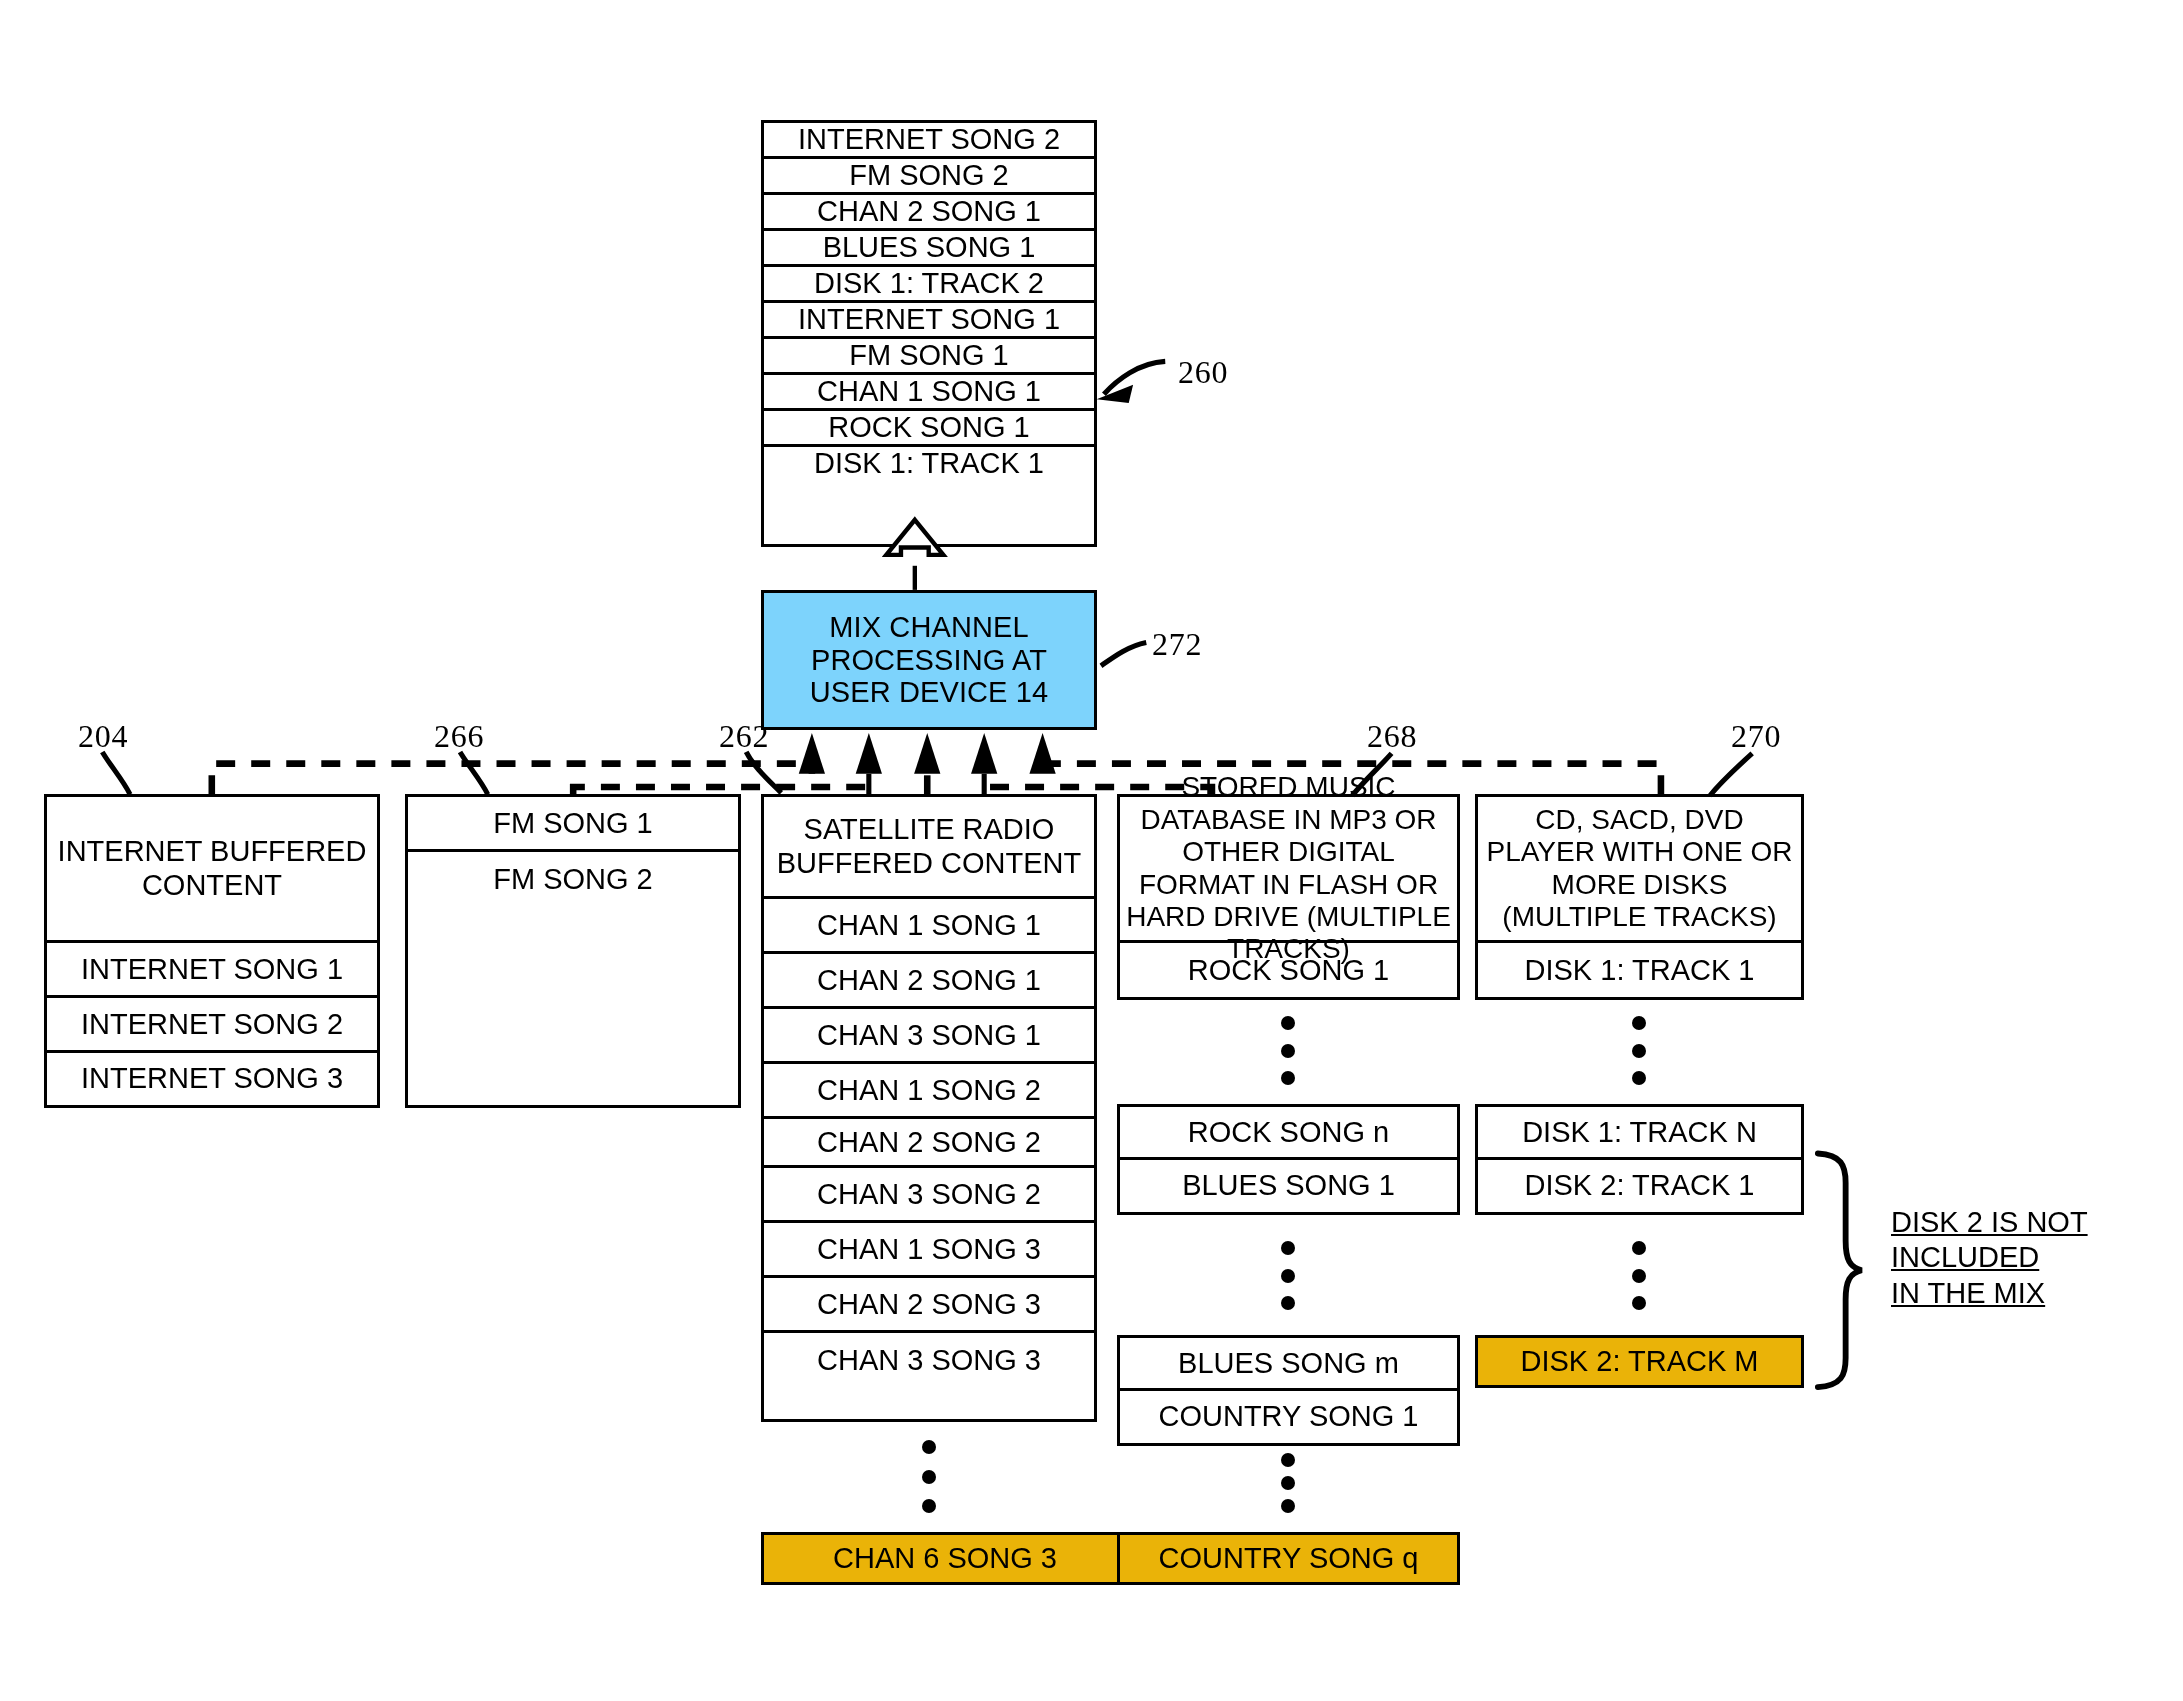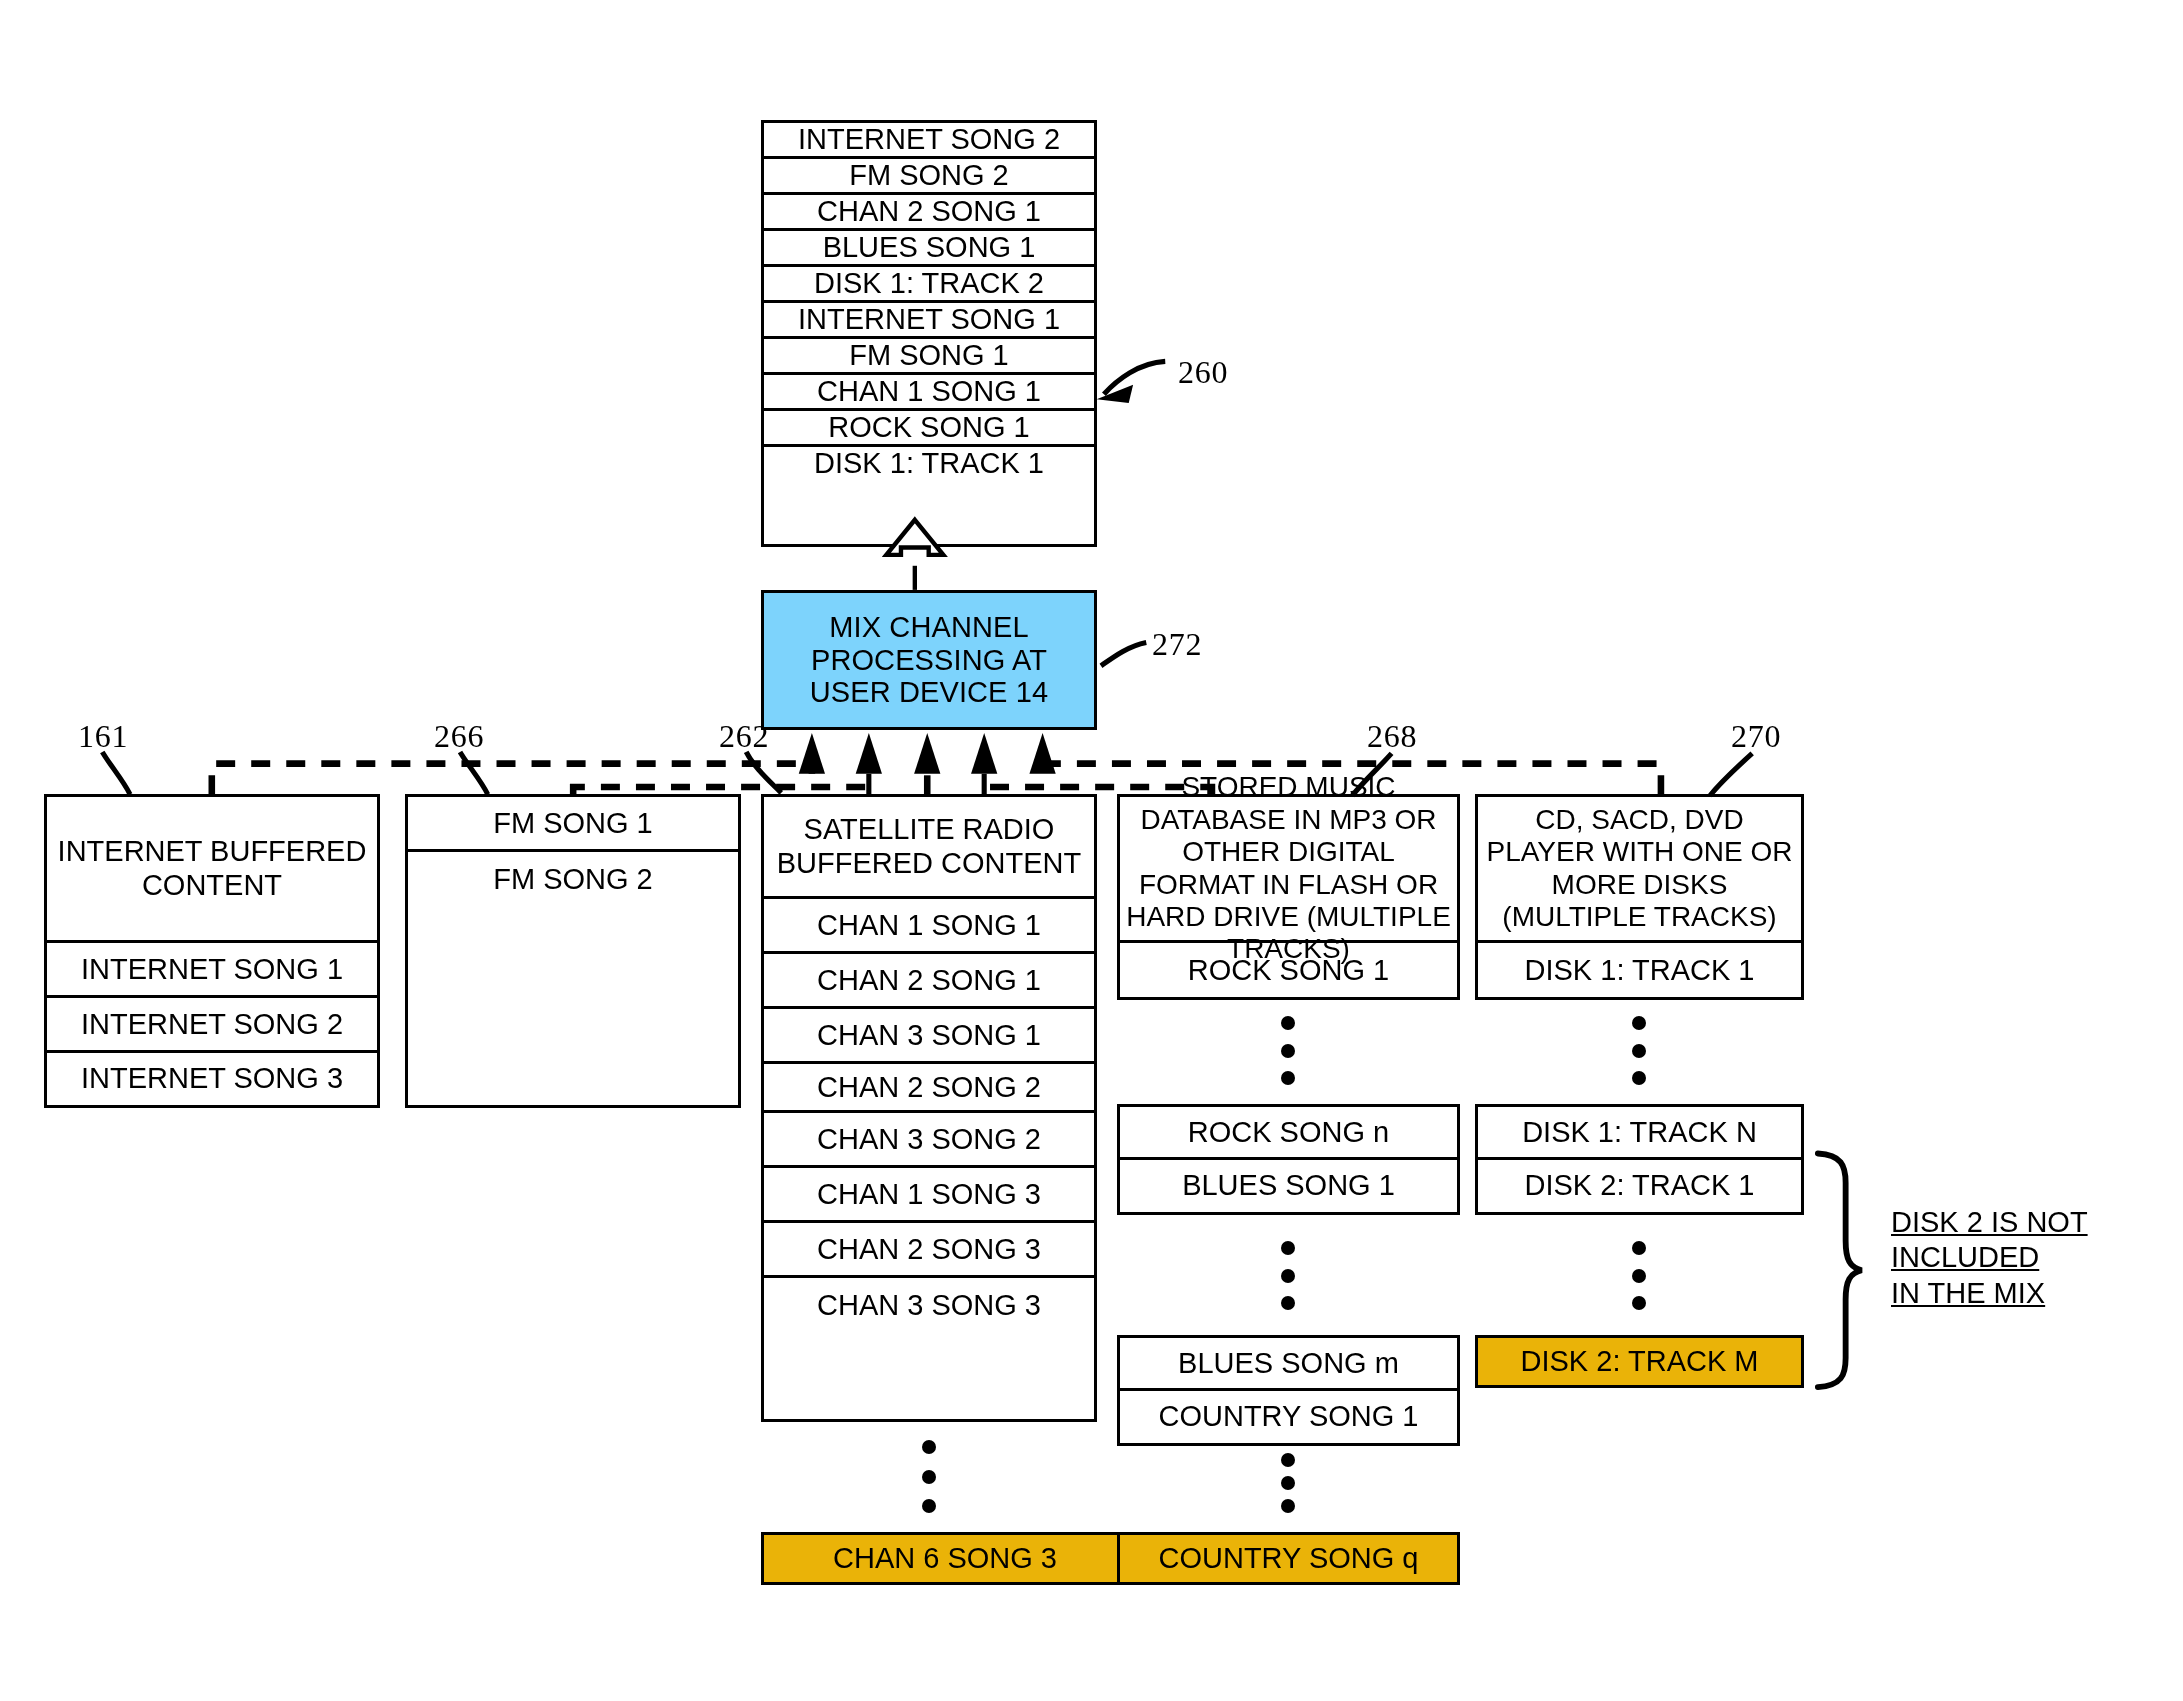--- a/index.html
+++ b/index.html
@@ -117,33 +117,34 @@
     <span>MIX CHANNEL PROCESSING AT USER DEVICE 14</span>
   </div>
   <div class="ref" style="left:1152px;top:626px;">272</div>
 
   <div class="stack" style="left:44px;top:794px;width:336px;height:314px;">
     <div class="hdr" style="height:146px;">INTERNET BUFFERED CONTENT</div>
     <div class="row" style="height:55px;">INTERNET SONG 1</div>
     <div class="row" style="height:55px;">INTERNET SONG 2</div>
     <div class="row" style="height:50px;">INTERNET SONG 3</div>
   </div>
-  <div class="ref" style="left:78px;top:718px;">161</div>
+  <div class="ref" style="left:78px;top:718px;">204</div>
 
   <div class="stack" style="left:405px;top:794px;width:336px;height:314px;">
     <div class="row" style="height:55px;">FM SONG 1</div>
     <div class="row" style="height:55px;">FM SONG 2</div>
   </div>
   <div class="ref" style="left:434px;top:718px;">266</div>
 
   <div class="stack" style="left:761px;top:794px;width:336px;height:628px;">
     <div class="hdr" style="height:102px;">SATELLITE RADIO BUFFERED CONTENT</div>
     <div class="row" style="height:55px;">CHAN 1 SONG 1</div>
     <div class="row" style="height:55px;">CHAN 2 SONG 1</div>
     <div class="row" style="height:55px;">CHAN 3 SONG 1</div>
+    <div class="row" style="height:55px;">CHAN 1 SONG 2</div>
     <div class="row" style="height:49px;">CHAN 2 SONG 2</div>
     <div class="row" style="height:55px;">CHAN 3 SONG 2</div>
     <div class="row" style="height:55px;">CHAN 1 SONG 3</div>
     <div class="row" style="height:55px;">CHAN 2 SONG 3</div>
     <div class="row" style="height:54px;">CHAN 3 SONG 3</div>
   </div>
   <div class="vdots" style="left:922px;top:1440px;width:14px;height:73px;">
       <i></i>
       <i></i>
       <i></i>

